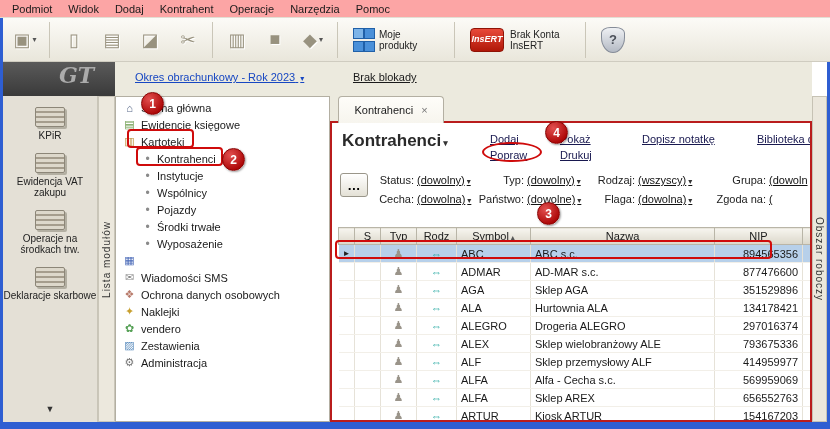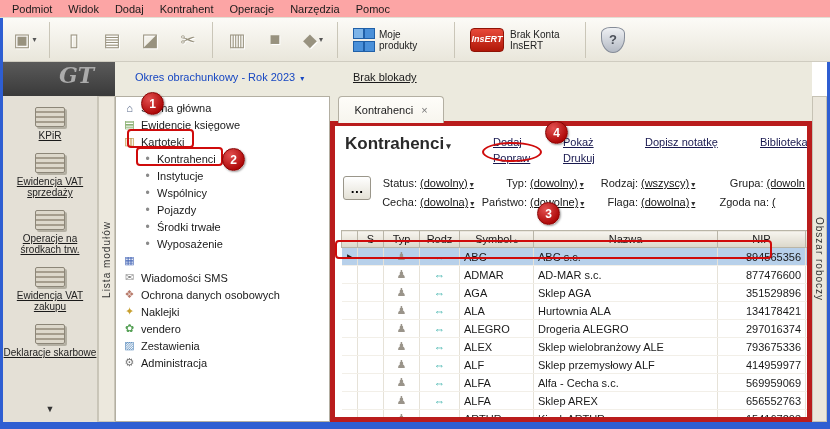--- a/index.html
+++ b/index.html
@@ -37,28 +37,28 @@
   .shield-icon{width:22px;height:24px;background:linear-gradient(#eef0f3,#b4bac4);border:1px solid #858c98;
                border-radius:11px 11px 14px 14px/7px 7px 18px 18px;display:flex;align-items:center;
                justify-content:center;color:#4a4f58;font-weight:bold;font-size:13px;}
 
   
   #gt-box{position:absolute;left:3px;top:62px;width:112px;height:34px;
           background:linear-gradient(#5a5a5a,#3a3a3a);display:flex;
           padding-left:56px;box-sizing:border-box;}
   #gt-logo{font-family:"DejaVu Serif",serif;font-style:italic;font-weight:bold;font-size:22px;color:#ababab;}
   #header-band{position:absolute;left:115px;top:62px;width:697px;height:34px;background:#eceade;}
-  #period-link{position:absolute;left:20px;top:9px;color:#1747c2;cursor:pointer;white-space:nowrap;}
+  #period-link{position:absolute;left:20px;top:9px;color:#1747c2;text-decoration:underline;cursor:pointer;white-space:nowrap;}
   #period-link .fcar{color:#1747c2;}
   #lock-link{position:absolute;left:218px;top:9px;color:#1a1a1a;text-decoration:underline;cursor:pointer;padding-left:20px;}
 
   
   #module-panel{position:absolute;left:3px;top:96px;width:95px;height:326px;background:#e4e0d6;
                 border-right:1px solid #c9c5b8;box-sizing:border-box;text-align:center;padding-top:6px;}
-  .mod-item{padding:5px 0 7px;cursor:pointer;text-decoration:underline;}
+  .mod-item{padding:5px 0 7px;cursor:pointer;}
   .micon{width:28px;height:18px;margin:0 auto 3px;border:1px solid #8c8678;border-radius:2px;
          background:repeating-linear-gradient(180deg,#ddd8cb 0 3px,#a59d8d 3px 5px);
          box-shadow:2px 2px 0 rgba(120,115,100,.45);}
   .mod-label{font-size:10px;line-height:11px;color:#222;}
   #mod-arrow{position:absolute;bottom:8px;left:0;width:100%;text-align:center;font-size:9px;color:#333;cursor:pointer;}
 
   
   #lista-strip{position:absolute;left:98px;top:96px;width:17px;height:326px;background:#ece8dd;
                border:1px solid #cac6b9;box-sizing:border-box;display:flex;align-items:center;justify-content:center;cursor:pointer;}
   #lista-strip span{writing-mode:vertical-rl;transform:rotate(180deg);font-size:10px;color:#333;letter-spacing:1px;}
@@ -77,21 +77,21 @@
   .ic-mail{color:#888}.ic-shield{color:#b87a6a}.ic-tag{color:#c8a030}.ic-vend{color:#55a055}
   .ic-chart{color:#5588bb}.ic-gear{color:#777}
 
   
   #workspace-bg{position:absolute;left:330px;top:96px;width:482px;height:326px;background:#eceade;}
   #tab{position:absolute;left:338px;top:96px;width:104px;height:26px;z-index:3;
        background:linear-gradient(#fefdf9,#f7f5ee);border:1px solid #b3afa2;border-bottom:none;
        border-radius:4px 4px 0 0;display:flex;align-items:center;justify-content:center;gap:8px;cursor:pointer;}
   .tab-close{color:#777;font-size:11px;cursor:pointer;}
   #content{position:absolute;left:330px;top:121px;width:482px;height:301px;background:#fff;
-           border:5px solid #b91c1c;box-sizing:border-box;z-index:2;overflow:hidden;}
+           border:2px solid #b91c1c;box-sizing:border-box;z-index:2;overflow:hidden;}
   #title{position:absolute;left:10px;top:8px;font-size:17px;font-weight:bold;color:#2a2a2a;cursor:pointer;}
   .title-car{font-size:9px;margin-left:2px;color:#333;}
   .acts{position:absolute;top:8px;}
   #act-c1{left:158px}#act-c2{left:228px}#act-c3{left:310px}
   #act-c4{left:425px;width:53px;overflow:hidden;}
   .alink{display:block;line-height:16px;color:#18184f;text-decoration:underline;cursor:pointer;white-space:nowrap;}
   #fbtn{position:absolute;left:8px;top:50px;width:28px;height:24px;border:1px solid #9a968a;border-radius:3px;
         background:linear-gradient(#fff,#e4e1d6);display:flex;align-items:center;justify-content:center;
         font-weight:bold;cursor:pointer;}
   .frow{position:absolute;left:42px;right:2px;display:flex;}
@@ -205,29 +205,25 @@
     <span id="lock-link">Brak blokady</span>
   </div>
 
   <div id="module-panel">
     <div class="mod-item">
       <div class="micon"></div>
       <div class="mod-label">KPiR</div>
     </div>
     <div class="mod-item">
       <div class="micon"></div>
-      <div class="mod-label">Ewidencja VAT sprzedaży</div>
+      <div class="mod-label">Ewidencja VAT zakupu</div>
     </div>
     <div class="mod-item">
       <div class="micon"></div>
       <div class="mod-label">Operacje na środkach trw.</div>
-    </div>
-    <div class="mod-item">
-      <div class="micon"></div>
-      <div class="mod-label">Ewidencja VAT zakupu</div>
     </div>
     <div class="mod-item">
       <div class="micon"></div>
       <div class="mod-label">Deklaracje skarbowe</div>
     </div>
     <div id="mod-arrow">▼</div>
   </div>
 
   <div id="lista-strip">
     <span>Lista modułów</span>

